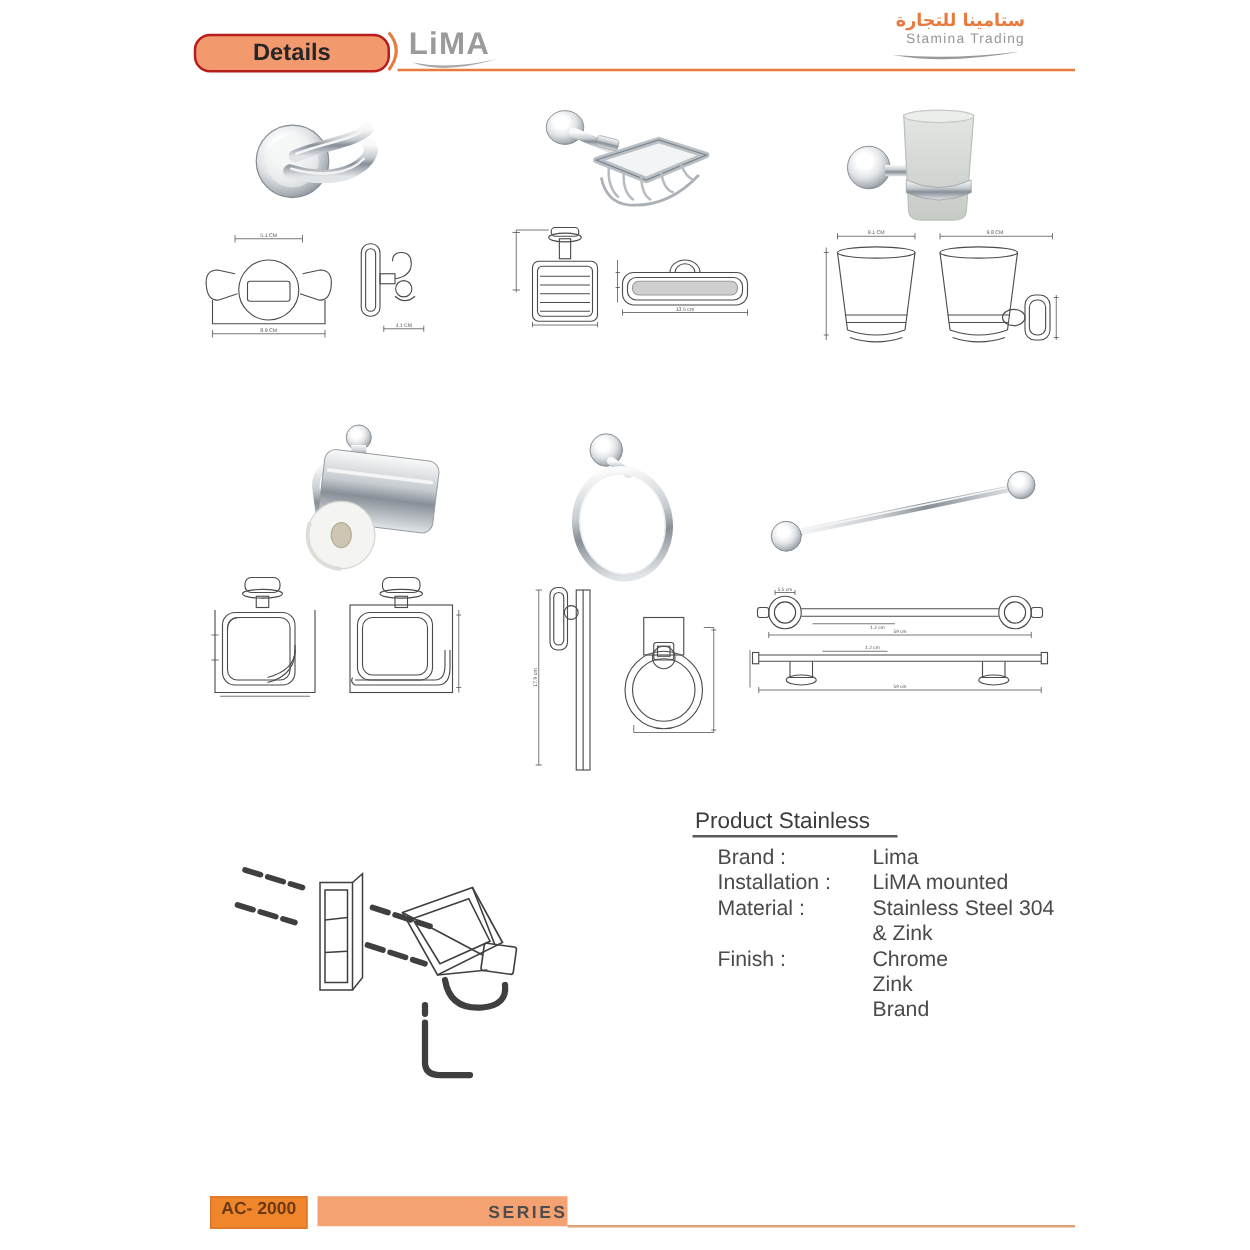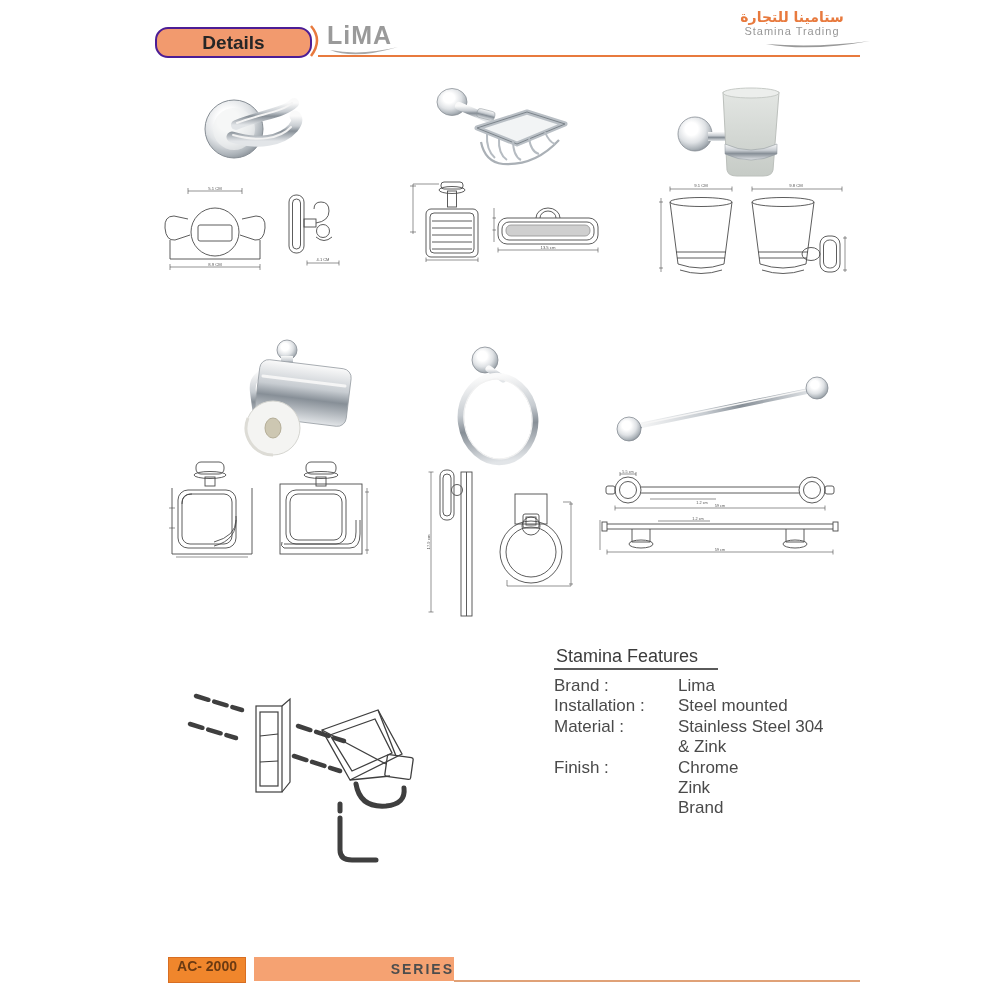--- a/index.html
+++ b/index.html
@@ -1,40 +1,40 @@
 <!DOCTYPE html>
 <html><head>
 <meta charset="utf-8">
 <style>
   html,body{margin:0;padding:0;background:#ffffff;}
   #page{position:relative;width:1000px;height:1000px;background:#ffffff;overflow:hidden;
         font-family:"Liberation Sans", sans-serif;}
   .abs{position:absolute;}
   
   #details-box{left:155px;top:27px;width:153px;height:27px;background:#f29a6e;
-    border:2px solid #4c1d95;border-radius:13px;display:flex;align-items:center;justify-content:center;
+    border:2px solid #b91c1c;border-radius:13px;display:flex;align-items:center;justify-content:center;
     font-size:19px;font-weight:600;color:#262626;}
   #header-paren{left:308px;top:23px;}
   #lima-logo{left:327px;top:21px;font-size:25px;font-weight:bold;color:#9a9a9a;letter-spacing:1px;}
   #lima-swoosh{left:329px;top:45px;}
   #header-rule{left:318px;top:55px;width:542px;height:2px;background:#e87a3e;}
-  #stamina{left:712px;top:9px;width:160px;text-align:center;}
+  #stamina{left:660px;top:9px;width:160px;text-align:right;}
   #stamina .ar{font-size:14px;color:#e87a3e;font-weight:bold;font-family:"DejaVu Sans",sans-serif;line-height:16px;}
   #stamina .en{font-size:11px;color:#979797;letter-spacing:1px;line-height:13px;}
   #stamina-swoosh{margin-top:1px;}
   
   .ph svg, .dw svg{display:block;}
   .dw text{fill:#555;font-family:"Liberation Sans",sans-serif;}
   
   #features{left:554px;top:646px;width:310px;color:#4a4a4a;}
   #features .title{font-size:18px;color:#3c3c3c;display:inline-block;
      border-bottom:2px solid #5a5a5a;padding:0 6px 1px 2px;min-width:156px;}
   #features .grid{margin-top:6px;font-size:17px;line-height:20.4px;}
   #features .row{display:flex;}
-  #features .lbl{width:124px;flex:none;}
+  #features .lbl{width:124px;flex:none;margin-left:20px;}
   #features .val{flex:1;}
   
   #footer-model{left:168px;top:957px;width:76px;height:24px;background:#f0862c;border:1px solid #d86e22;
      display:flex;justify-content:center;font-size:14px;color:#6b3a12;font-weight:600;}
   #footer-series{left:254px;top:957px;width:200px;height:24px;background:#f5a272;
      display:flex;align-items:center;justify-content:flex-end;font-size:14px;color:#4d4d4d;letter-spacing:2px;font-weight:600;}
   #footer-line{left:454px;top:980px;width:406px;height:2px;background:#e0a177;}
 </style>
 </head>
 <body>
@@ -390,29 +390,29 @@
         <path d="M198,42 L216,88 M142,62 L206,96 M170,112 L210,108"></path>
         <rect x="206" y="88" width="26" height="22" rx="2" transform="rotate(8 219 99)"></rect>
       </g>
       <path d="M176,116 q4,24 30,22 q20,-2 18,-18" stroke-width="5" stroke-linecap="round"></path>
       <line x1="160" y1="136" x2="160" y2="143" stroke-width="5" stroke-linecap="round"></line>
       <path d="M160,150 L160,182 Q160,192 172,192 L196,192" stroke-width="5" stroke-linecap="round"></path>
     </svg>
   </div>
 
   <div class="abs" id="features">
-    <div class="title">Stamina Features</div>
+    <div class="title">Product Stainless</div>
     <div class="grid">
       <div class="row">
           <span class="lbl">Brand :</span>
           <span class="val">Lima</span>
         </div>
       <div class="row">
           <span class="lbl">Installation :</span>
-          <span class="val">Steel mounted</span>
+          <span class="val">LiMA mounted</span>
         </div>
       <div class="row">
           <span class="lbl">Material :</span>
           <span class="val">Stainless Steel 304</span>
         </div>
       <div class="row">
           <span class="lbl"></span>
           <span class="val">&amp; Zink</span>
         </div>
       <div class="row">

